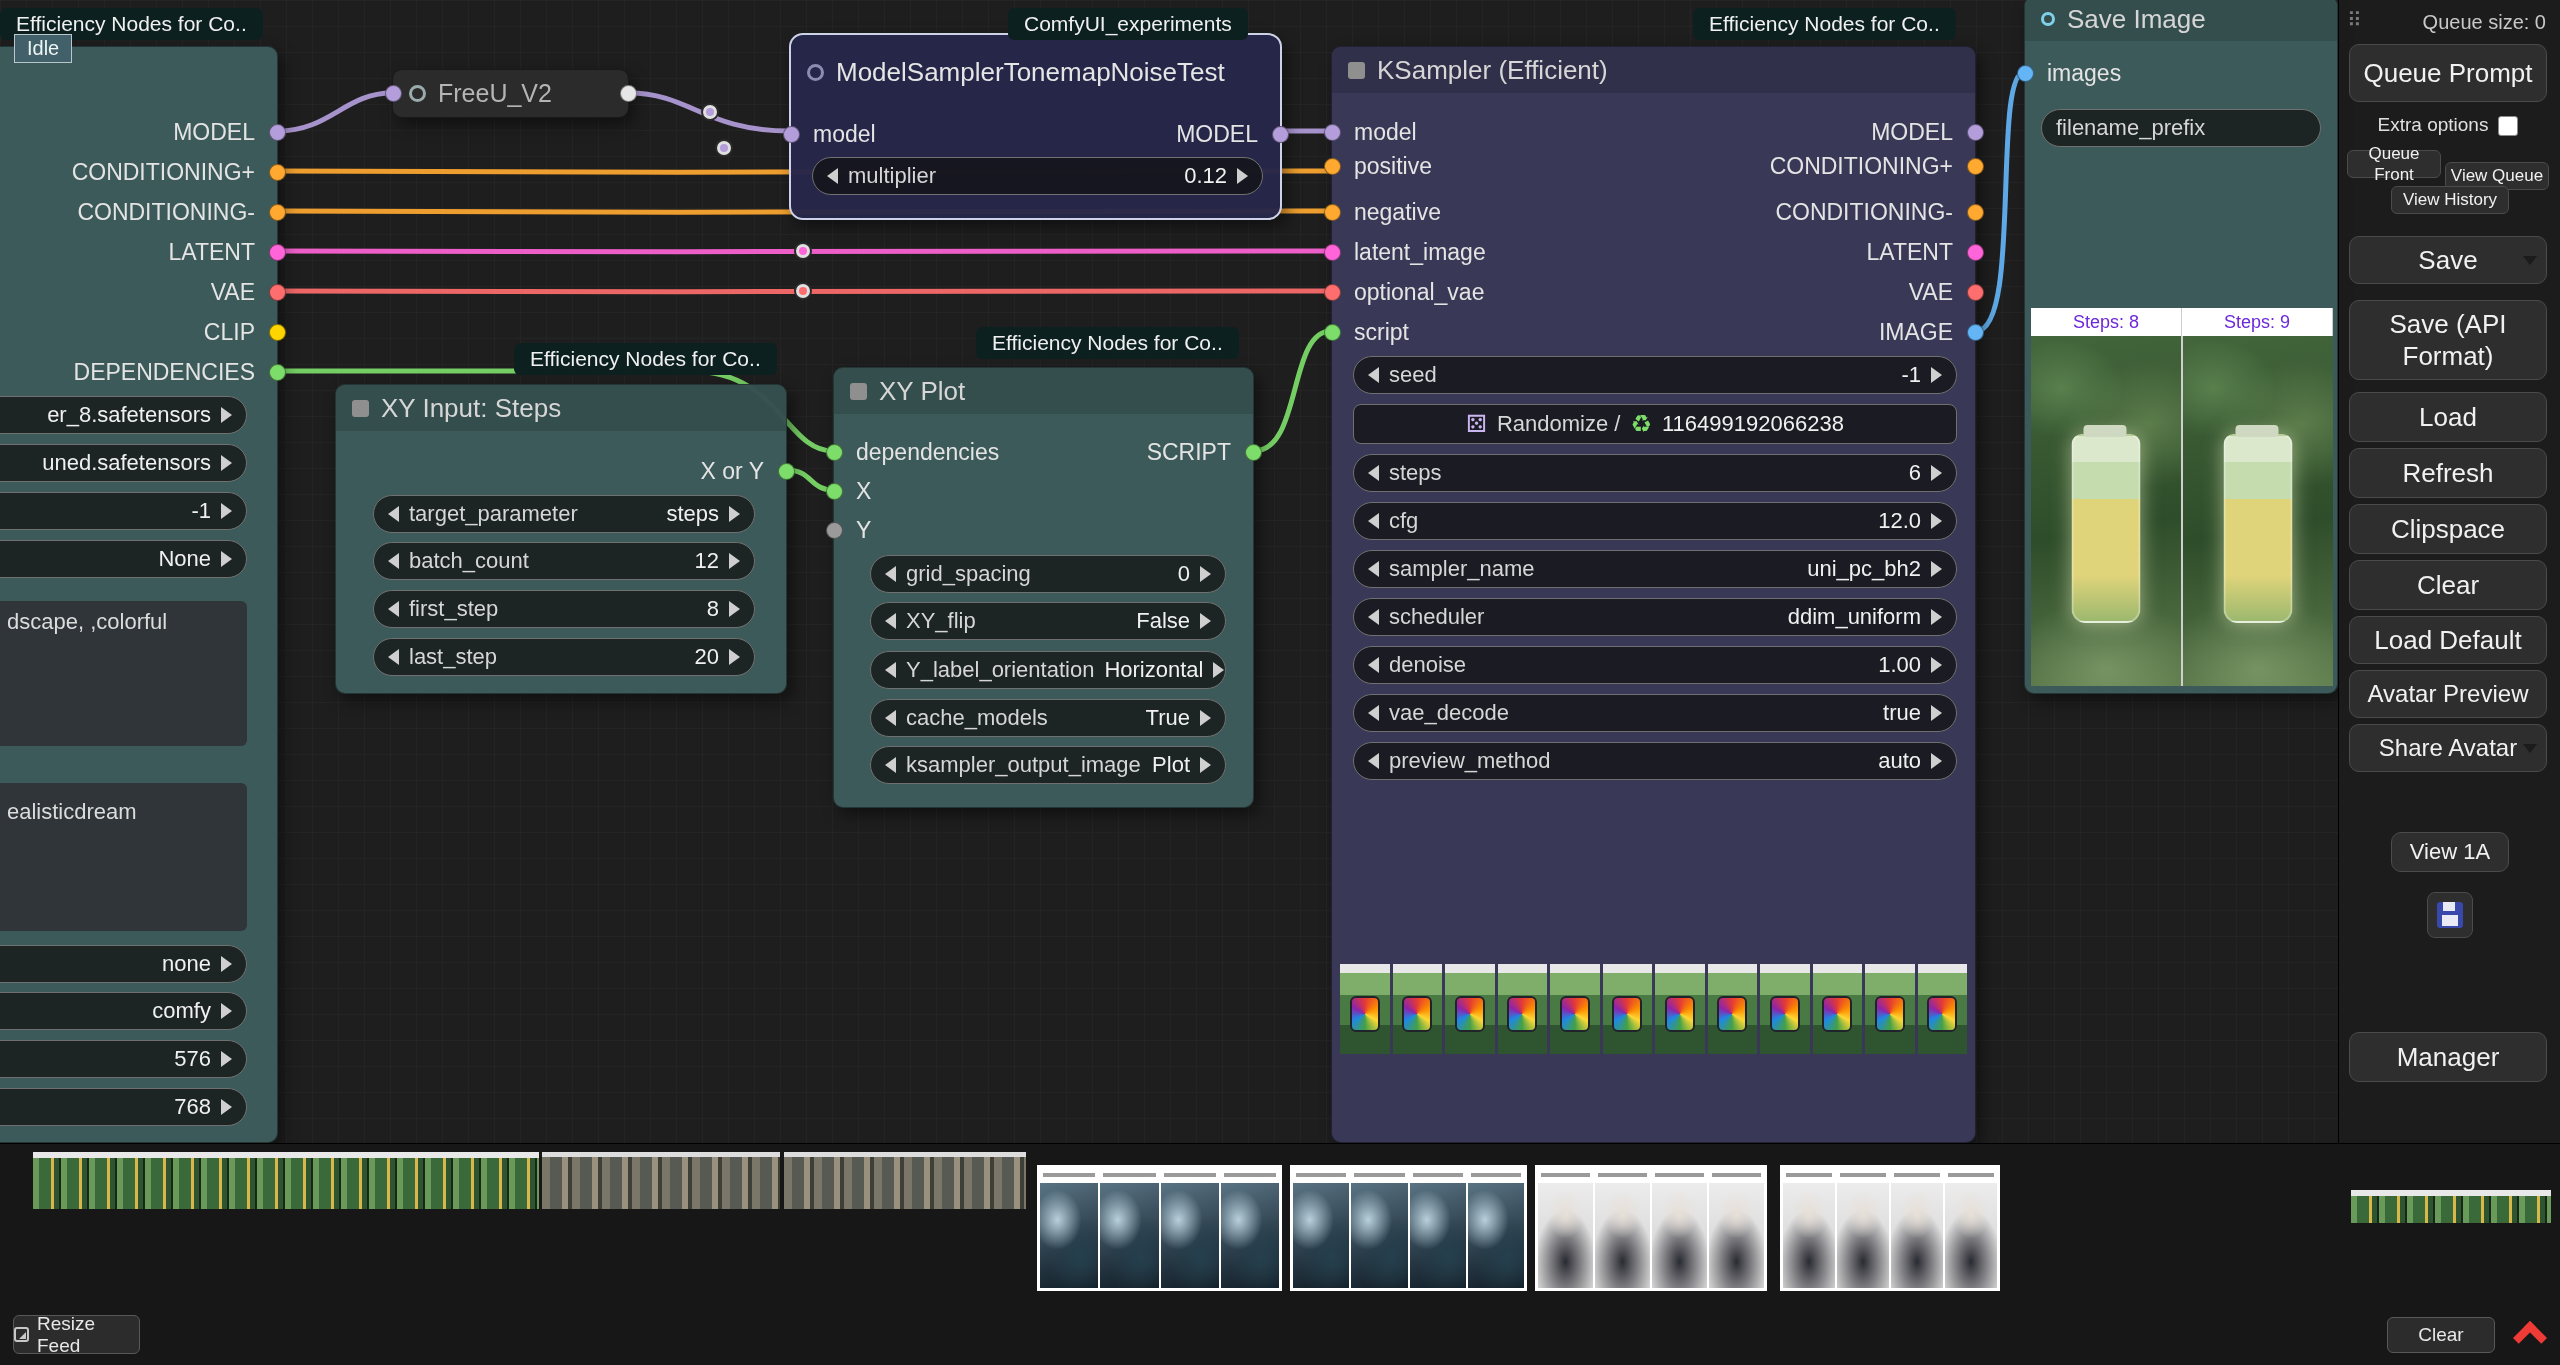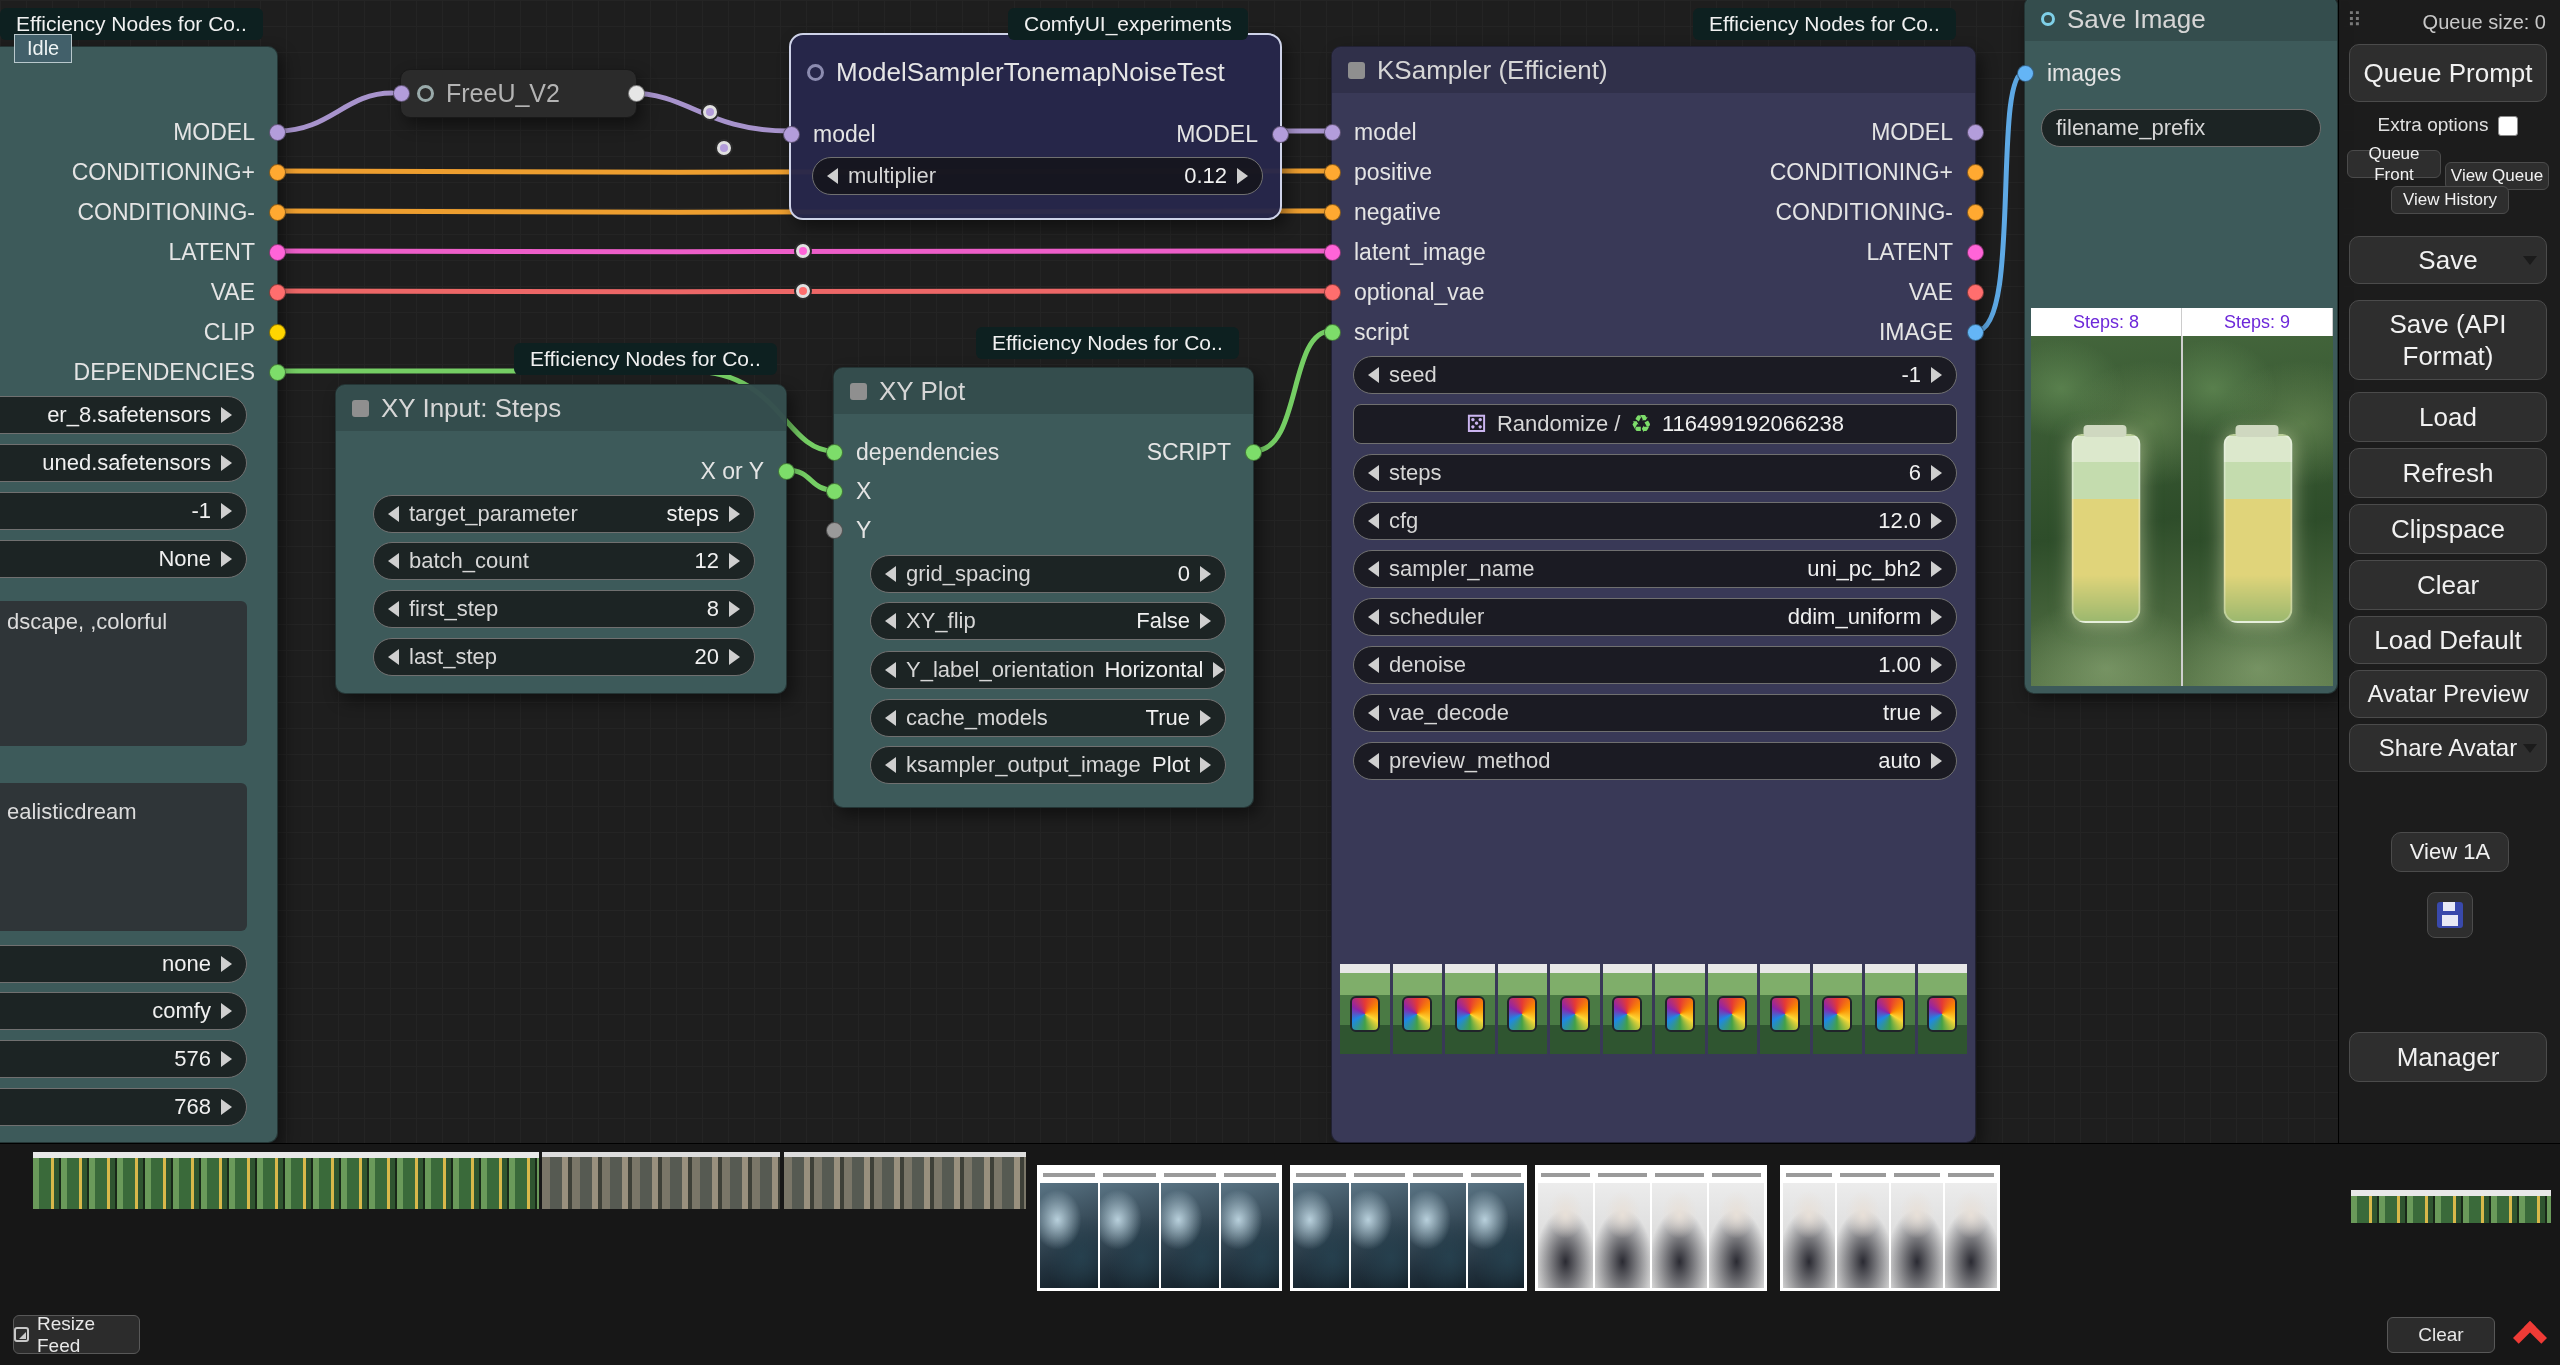--- a/index.html
+++ b/index.html
@@ -194,21 +194,21 @@
     <div class="widget" style="top:993px;left:20px;width:508px">
         <span class="wvalue">576</span>
         <span class="arr r"></span>
       </div>
     <div class="widget" style="top:1041px;left:20px;width:508px">
         <span class="wvalue">768</span>
         <span class="arr r"></span>
       </div>
   </div>
 
-  <div class="node" style="left:400px;top:69px;width:237px;height:49px;background:#2b2b2b;border:1px solid #191919">
+  <div class="node" style="left:392px;top:69px;width:237px;height:49px;background:#2b2b2b;border:1px solid #191919">
     <div style="display:flex;align-items:center;gap:12px;height:100%;padding:0 16px">
       <span class="ring"></span>
       <span style="color:#b4b4b4;font-size:25px">FreeU_V2</span>
     </div>
     <span class="sdot l c-model" style="top:50%"></span>
     <span class="sdot r c-white" style="top:50%"></span>
   </div>
 
   <div class="node navy" style="left:789px;top:33px;width:493px;height:187px">
     <div class="ntitle" style="background:none;top:14px">
@@ -233,21 +233,21 @@
     <div class="ntitle">
       <span class="sq"></span>
       <span>KSampler (Efficient)</span>
     </div>
     <div class="srow" style="top:65px">
       <span class="sdot l c-model"></span>
         <span class="slabel l">model</span>
       <span class="slabel r">MODEL</span>
         <span class="sdot r c-model"></span>
     </div>
-    <div class="srow" style="top:105px">
+    <div class="srow" style="top:99px">
       <span class="sdot l c-cond"></span>
         <span class="slabel l">positive</span>
       <span class="slabel r">CONDITIONING+</span>
         <span class="sdot r c-cond"></span>
     </div>
     <div class="srow" style="top:145px">
       <span class="sdot l c-cond"></span>
         <span class="slabel l">negative</span>
       <span class="slabel r">CONDITIONING-</span>
         <span class="sdot r c-cond"></span>

